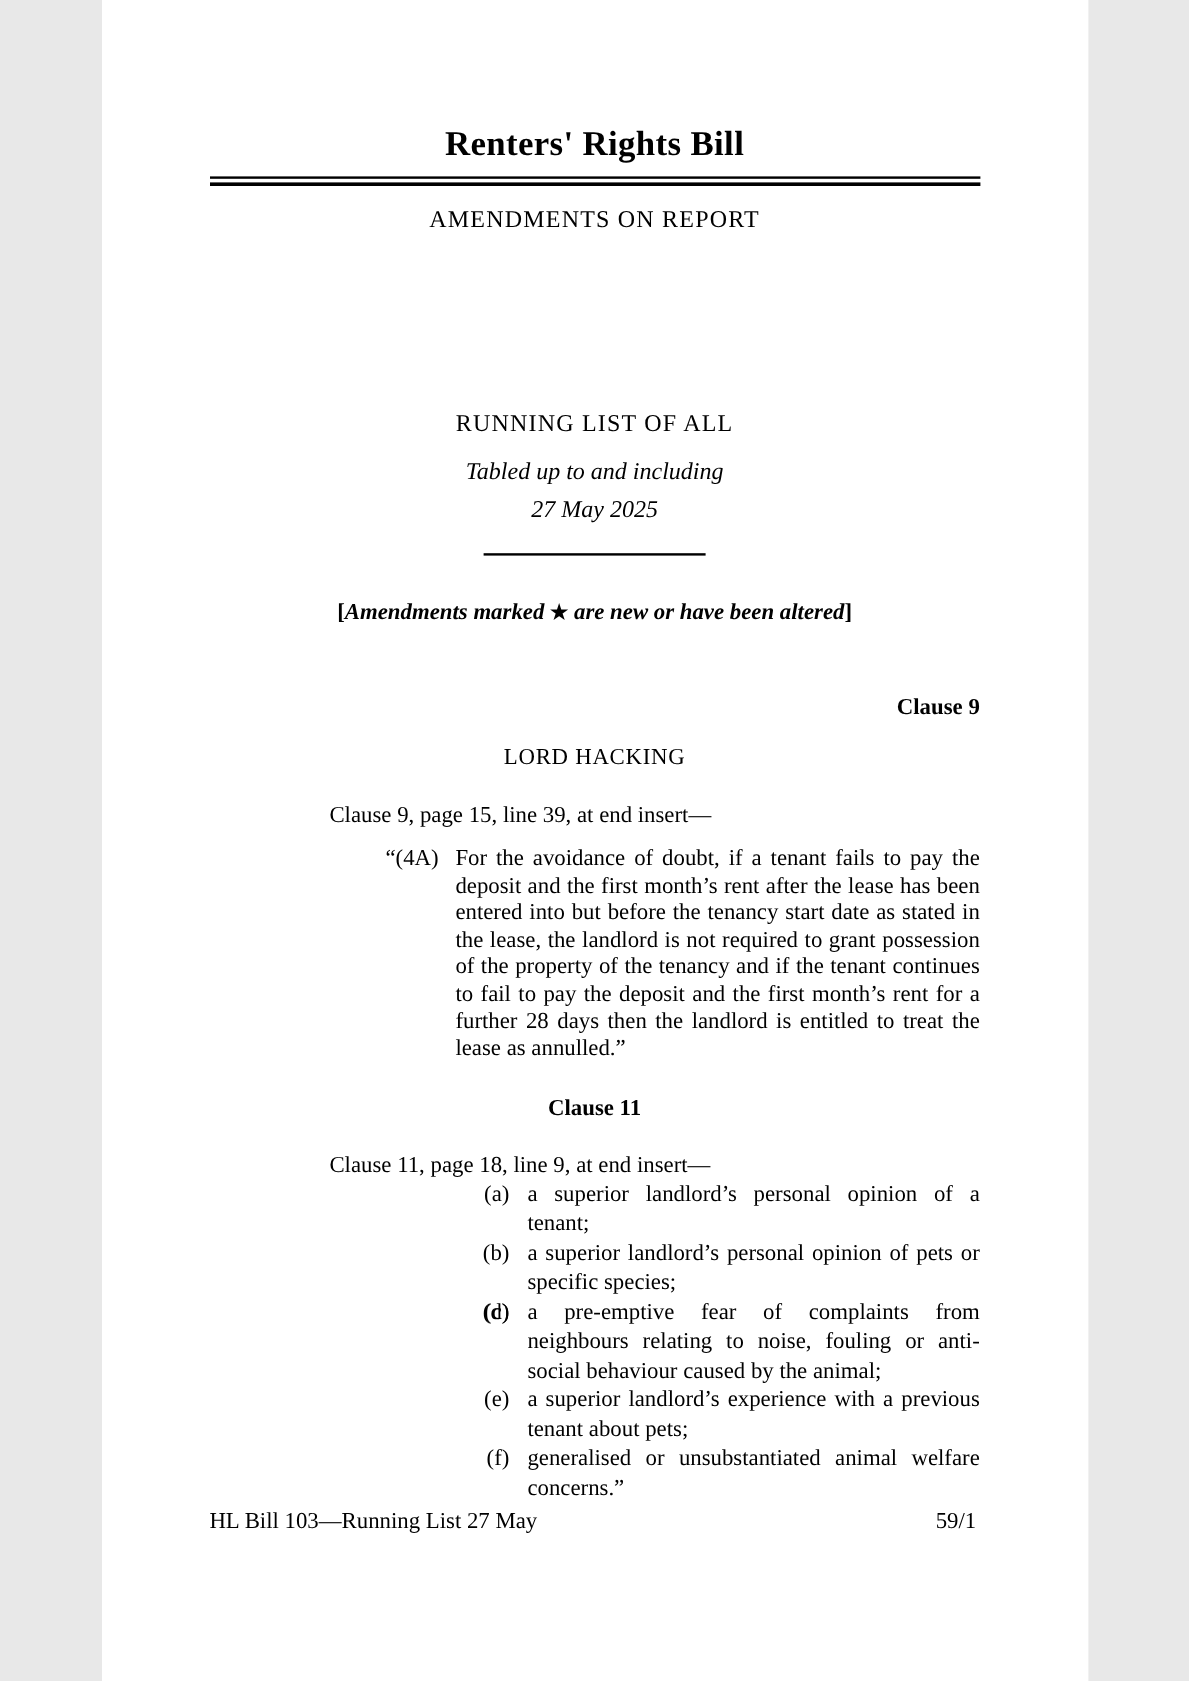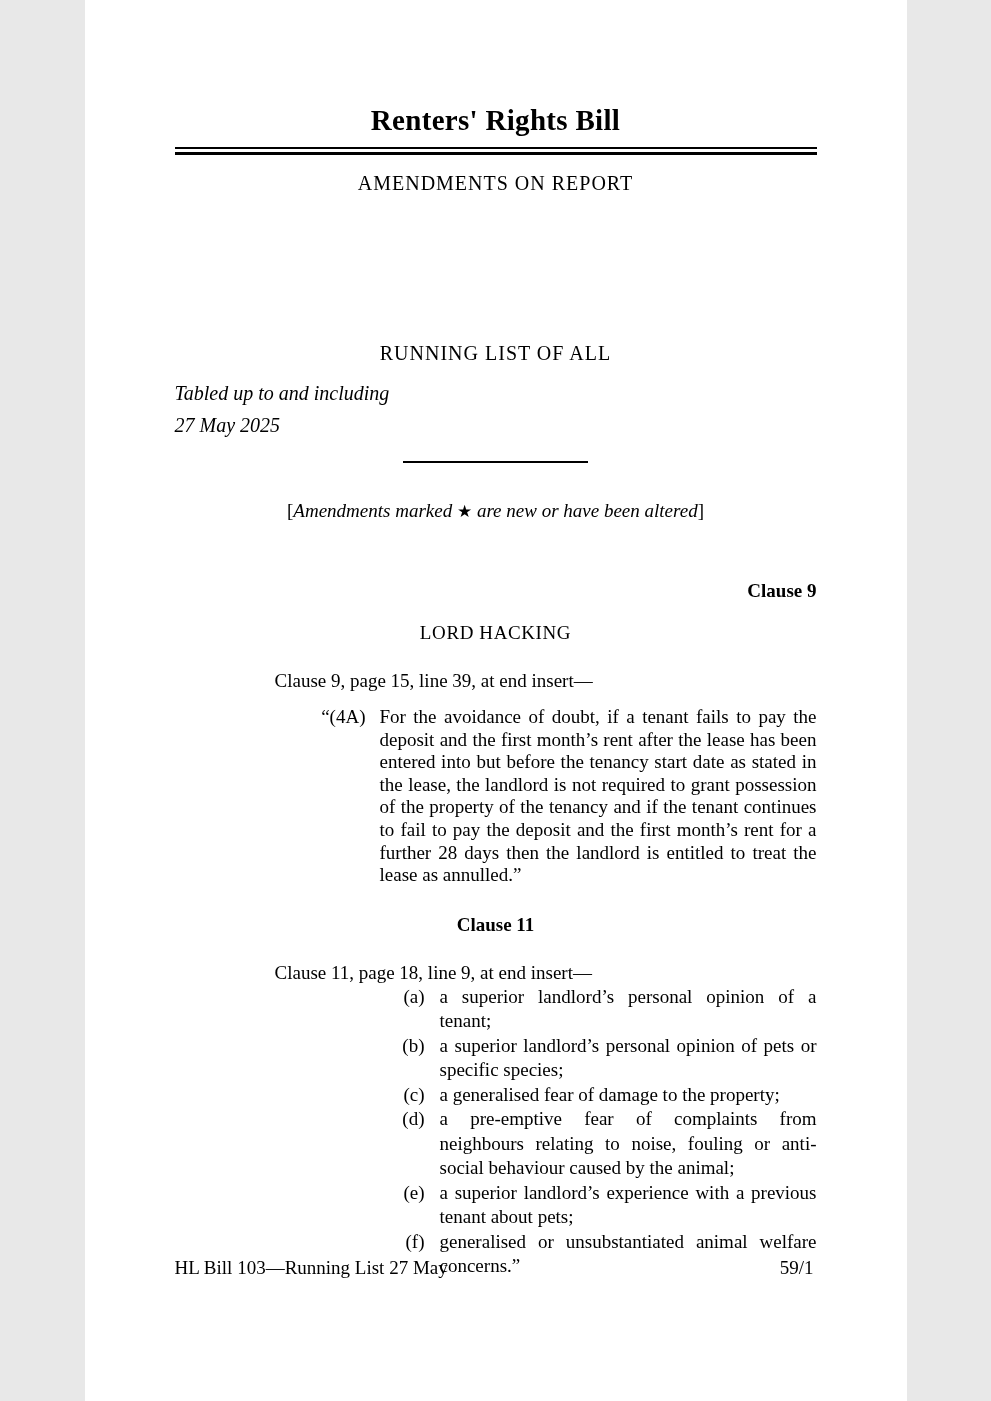--- a/index.html
+++ b/index.html
@@ -37,36 +37,37 @@
     line-height: 24px;
     text-align: center;
   }
   .caps-1 { margin-top: 146px; }
   .caps-2 { margin-top: 16px; }
 
   .it-line {
     font-size: 20px;
     font-style: italic;
     line-height: 24px;
-    text-align: left;
+    text-align: center;
   }
   .it-1 { margin-top: 16px; }
   .it-2 { margin-top: 8px; }
 
   .short-rule {
     width: 185px;
     margin: 24px auto 0 auto;
     border-top: 2px solid #000;
   }
 
   .notice {
     margin-top: 36px;
     font-size: 19px;
     line-height: 24px;
     text-align: center;
+    font-weight: bold;
   }
   .notice .it { font-style: italic; }
   .notice .star { font-style: normal; font-size: 17px; }
 
   .clause-heading {
     margin: 0;
     font-size: 19px;
     font-weight: bold;
     line-height: 24px;
     text-align: center;
@@ -165,21 +166,21 @@
     <p class="instruction">Clause 11, page 18, line 9, at end insert—</p>
 
     <div class="sublist">
       <div class="subitem">
         <span class="sub-label">(a)</span><span>a superior landlord’s personal opinion of a tenant;</span>
       </div>
       <div class="subitem">
         <span class="sub-label">(b)</span><span>a superior landlord’s personal opinion of pets or specific species;</span>
       </div>
       <div class="subitem">
-        <span class="sub-label">(c)</span><span>a generalised fear of damage to the property;</span>
+        <span class="sub-label">(c)</span>
       </div>
       <div class="subitem">
         <span class="sub-label">(d)</span><span>a pre-emptive fear of complaints from neighbours relating to noise, fouling or anti-social behaviour caused by the animal;</span>
       </div>
       <div class="subitem">
         <span class="sub-label">(e)</span><span>a superior landlord’s experience with a previous tenant about pets;</span>
       </div>
       <div class="subitem">
         <span class="sub-label">(f)</span><span>generalised or unsubstantiated animal welfare concerns.”</span>
       </div>

